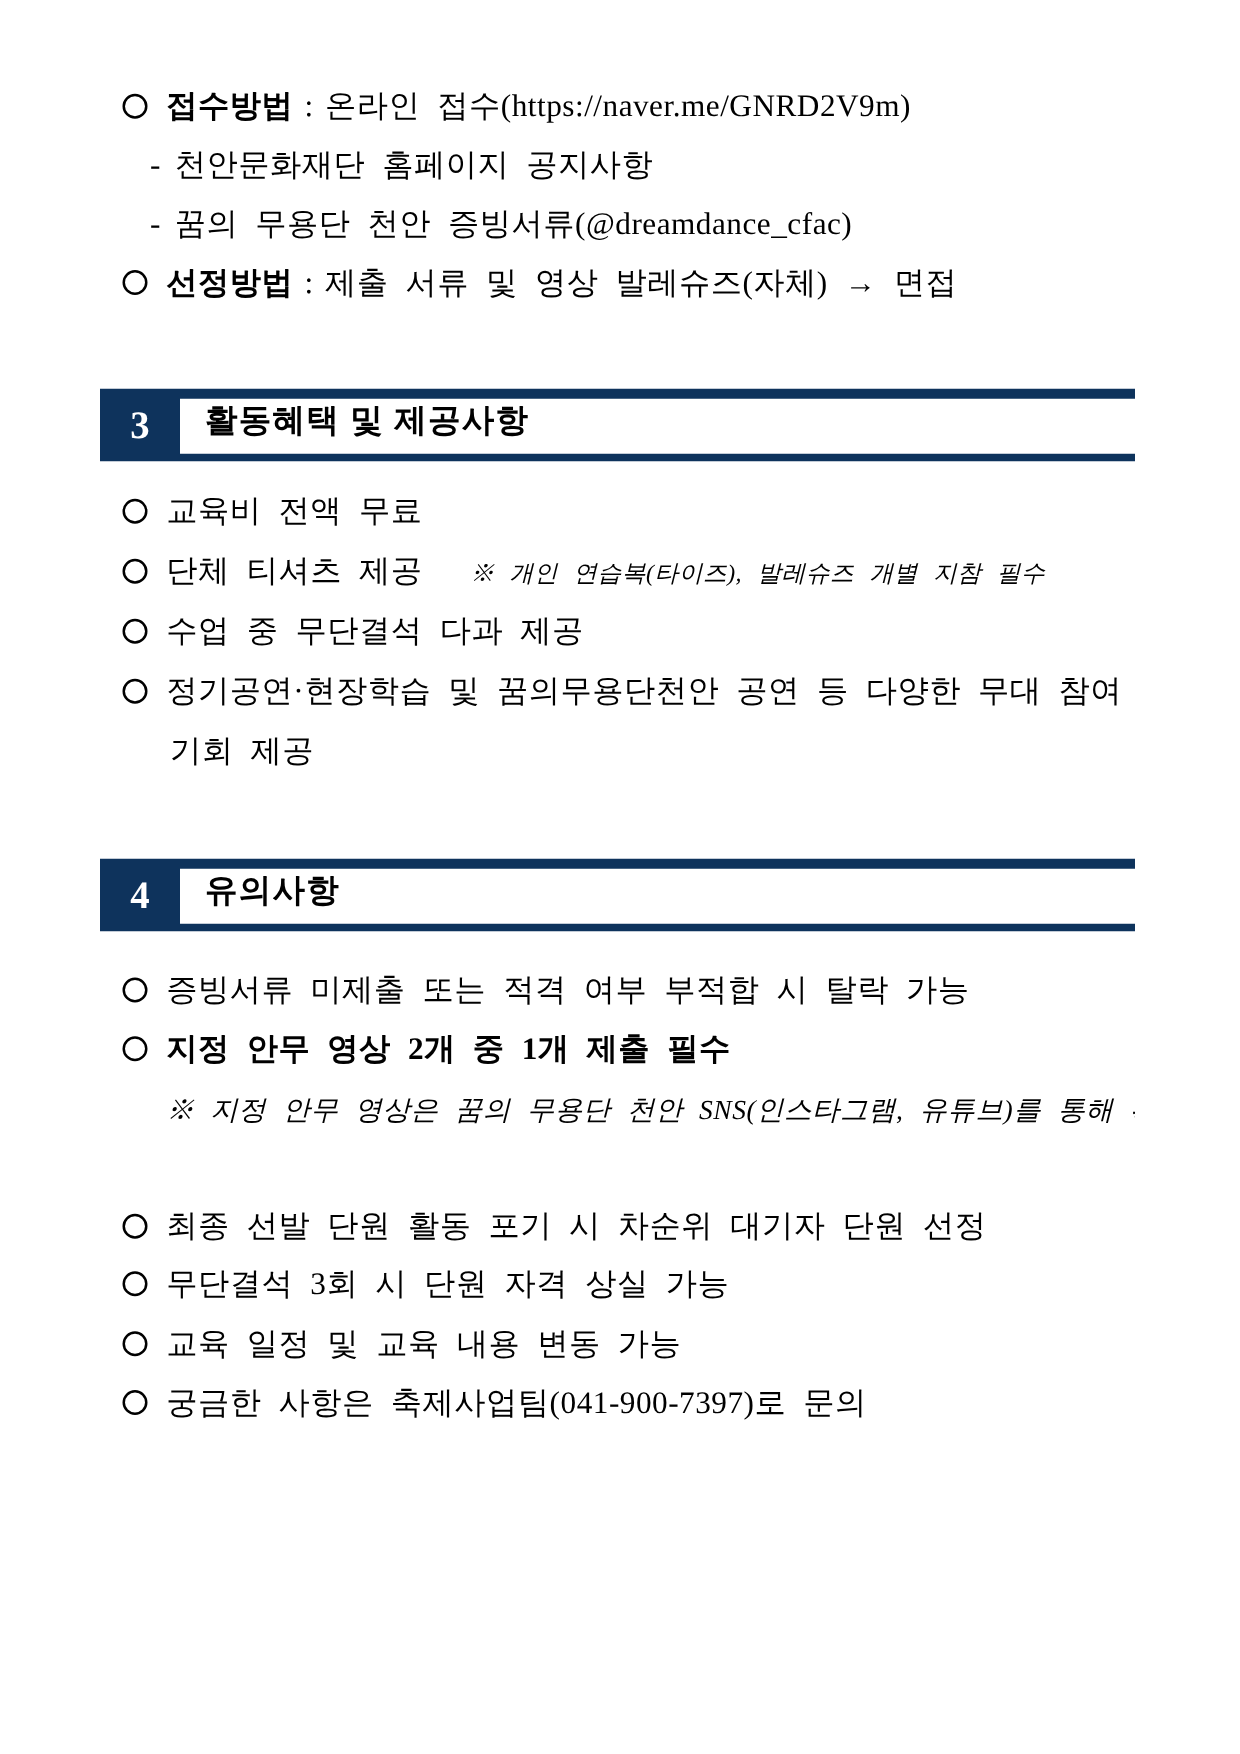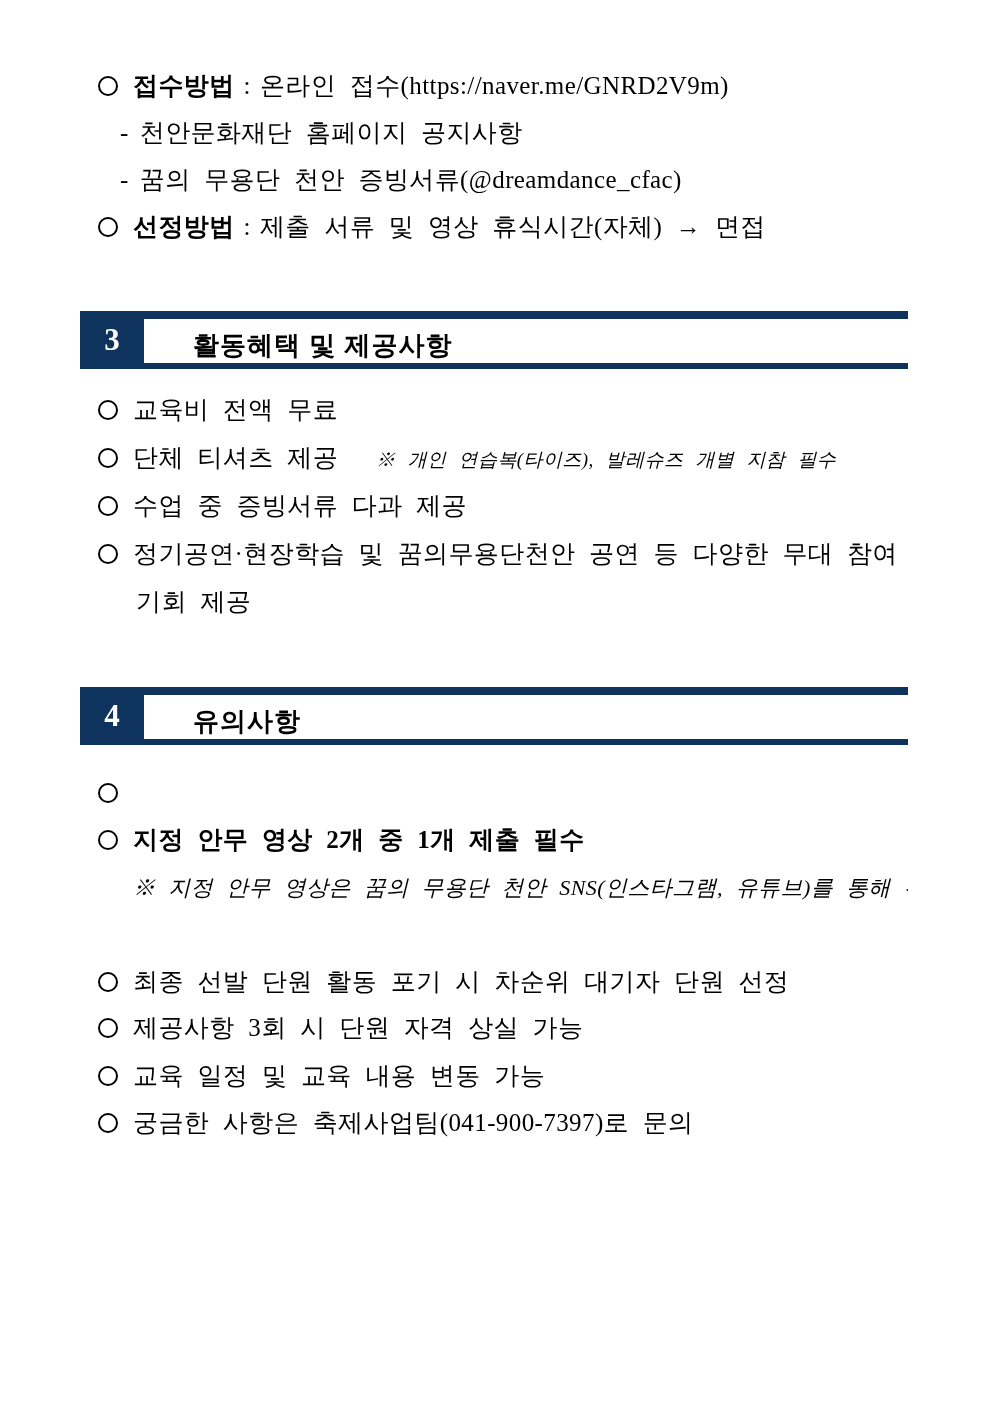--- a/index.html
+++ b/index.html
@@ -55,22 +55,22 @@
   .sec-num{
     position:absolute;left:0;top:0;width:64px;height:58px;
     display:flex;align-items:center;justify-content:center;
     color:#ffffff;
     font-family:"Liberation Serif","DejaVu Serif",serif;
     font-weight:bold;font-size:31px;
   }
   .sec-title-box{
     position:absolute;left:64px;top:8px;right:5px;bottom:6px;
     background:#ffffff;
-    display:flex;align-items:flex-end;
-    padding-left:49px;
+    display:flex;align-items:flex-start;
+    padding-left:20px;
   }
   .sec-title{
     font-family:"Liberation Sans","DejaVu Sans",sans-serif;
     font-weight:bold;font-size:26px;
     letter-spacing:1px;
     color:#000000;
   }
 </style>
 </head>
 <body>
@@ -80,67 +80,67 @@
   <div class="line" style="top:69px">
     <span class="circle"></span><span class="b">접수방법</span><span class="sep">:</span><span>온라인 접수(https://naver.me/GNRD2V9m)</span>
   </div>
   <div class="line dash-line" style="top:116px">
     <span class="dash">-</span><span>천안문화재단 홈페이지 공지사항</span>
   </div>
   <div class="line dash-line" style="top:163px">
     <span class="dash">-</span><span>꿈의 무용단 천안 증빙서류(@dreamdance_cfac)</span>
   </div>
   <div class="line" style="top:210px">
-    <span class="circle"></span><span class="b">선정방법</span><span class="sep">:</span><span>제출 서류 및 영상 휴식시간(자체) → 면접</span>
+    <span class="circle"></span><span class="b">선정방법</span><span class="sep">:</span><span>제출 서류 및 영상 발레슈즈(자체) → 면접</span>
   </div>
 
   <div class="sec-header" style="top:311px">
     <div class="sec-num">3</div>
     <div class="sec-title-box">
       <span class="sec-title">활동혜택 및 제공사항</span>
     </div>
   </div>
 
   <div class="line" style="top:393px">
     <span class="circle"></span><span>교육비 전액 무료</span>
   </div>
   <div class="line" style="top:441px">
     <span class="circle"></span><span>단체 티셔츠 제공</span><span class="inline-note">※ 개인 연습복(타이즈), 발레슈즈 개별 지참 필수</span>
   </div>
   <div class="line" style="top:489px">
-    <span class="circle"></span><span>수업 중 증빙서류 다과 제공</span>
+    <span class="circle"></span><span>수업 중 무단결석 다과 제공</span>
   </div>
   <div class="line" style="top:537px">
     <span class="circle"></span><span>정기공연·현장학습 및 꿈의무용단천안 공연 등 다양한 무대 참여</span>
   </div>
   <div class="line cont-line" style="top:585px">
     <span>기회 제공</span>
   </div>
 
   <div class="sec-header" style="top:687px">
     <div class="sec-num">4</div>
     <div class="sec-title-box">
       <span class="sec-title">유의사항</span>
     </div>
   </div>
 
   <div class="line" style="top:776px">
-    <span class="circle"></span>
+    <span class="circle"></span><span>증빙서류 미제출 또는 적격 여부 부적합 시 탈락 가능</span>
   </div>
   <div class="line" style="top:823px">
     <span class="circle"></span><span class="b ul">지정 안무 영상 2개 중 1개 제출 필수</span>
   </div>
   <div class="line note-line" style="top:871px">
     <span>※ 지정 안무 영상은 꿈의 무용단 천안 SNS(인스타그램, 유튜브)를 통해 확인 가능</span>
   </div>
   <div class="line" style="top:965px">
     <span class="circle"></span><span>최종 선발 단원 활동 포기 시 차순위 대기자 단원 선정</span>
   </div>
   <div class="line" style="top:1011px">
-    <span class="circle"></span><span>제공사항 3회 시 단원 자격 상실 가능</span>
+    <span class="circle"></span><span>무단결석 3회 시 단원 자격 상실 가능</span>
   </div>
   <div class="line" style="top:1059px">
     <span class="circle"></span><span>교육 일정 및 교육 내용 변동 가능</span>
   </div>
   <div class="line" style="top:1106px">
     <span class="circle"></span><span>궁금한 사항은 축제사업팀(041-900-7397)로 문의</span>
   </div>
 
 </div>
 

